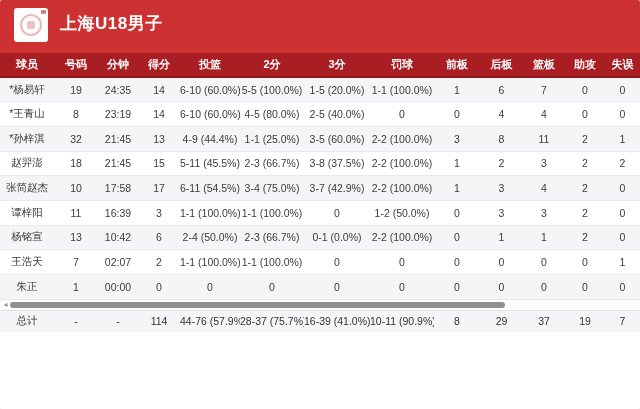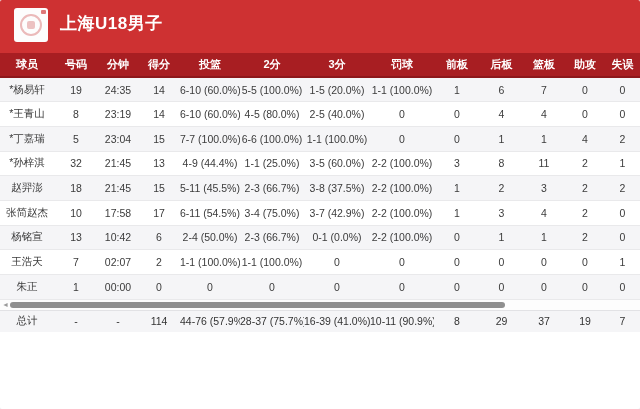--- a/index.html
+++ b/index.html
@@ -183,35 +183,20 @@
           <td>4-5 (80.0%)</td>
           <td>2-5 (40.0%)</td>
           <td>0</td>
           <td>0</td>
           <td>4</td>
           <td>4</td>
           <td>0</td>
           <td>0</td>
         </tr>
         <tr>
-          <td>*丁嘉瑞</td>
-          <td>5</td>
-          <td>23:04</td>
-          <td>15</td>
-          <td>7-7 (100.0%)</td>
-          <td>6-6 (100.0%)</td>
-          <td>1-1 (100.0%)</td>
-          <td>0</td>
-          <td>0</td>
-          <td>1</td>
-          <td>1</td>
-          <td>4</td>
-          <td>2</td>
-        </tr>
-        <tr>
           <td>*孙梓淇</td>
           <td>32</td>
           <td>21:45</td>
           <td>13</td>
           <td>4-9 (44.4%)</td>
           <td>1-1 (25.0%)</td>
           <td>3-5 (60.0%)</td>
           <td>2-2 (100.0%)</td>
           <td>3</td>
           <td>8</td>
@@ -239,20 +224,35 @@
           <td>10</td>
           <td>17:58</td>
           <td>17</td>
           <td>6-11 (54.5%)</td>
           <td>3-4 (75.0%)</td>
           <td>3-7 (42.9%)</td>
           <td>2-2 (100.0%)</td>
           <td>1</td>
           <td>3</td>
           <td>4</td>
+          <td>2</td>
+          <td>0</td>
+        </tr>
+        <tr>
+          <td>谭梓阳</td>
+          <td>11</td>
+          <td>16:39</td>
+          <td>3</td>
+          <td>1-1 (100.0%)</td>
+          <td>1-1 (100.0%)</td>
+          <td>0</td>
+          <td>1-2 (50.0%)</td>
+          <td>0</td>
+          <td>3</td>
+          <td>3</td>
           <td>2</td>
           <td>0</td>
         </tr>
         <tr>
           <td>杨铭宣</td>
           <td>13</td>
           <td>10:42</td>
           <td>6</td>
           <td>2-4 (50.0%)</td>
           <td>2-3 (66.7%)</td>

